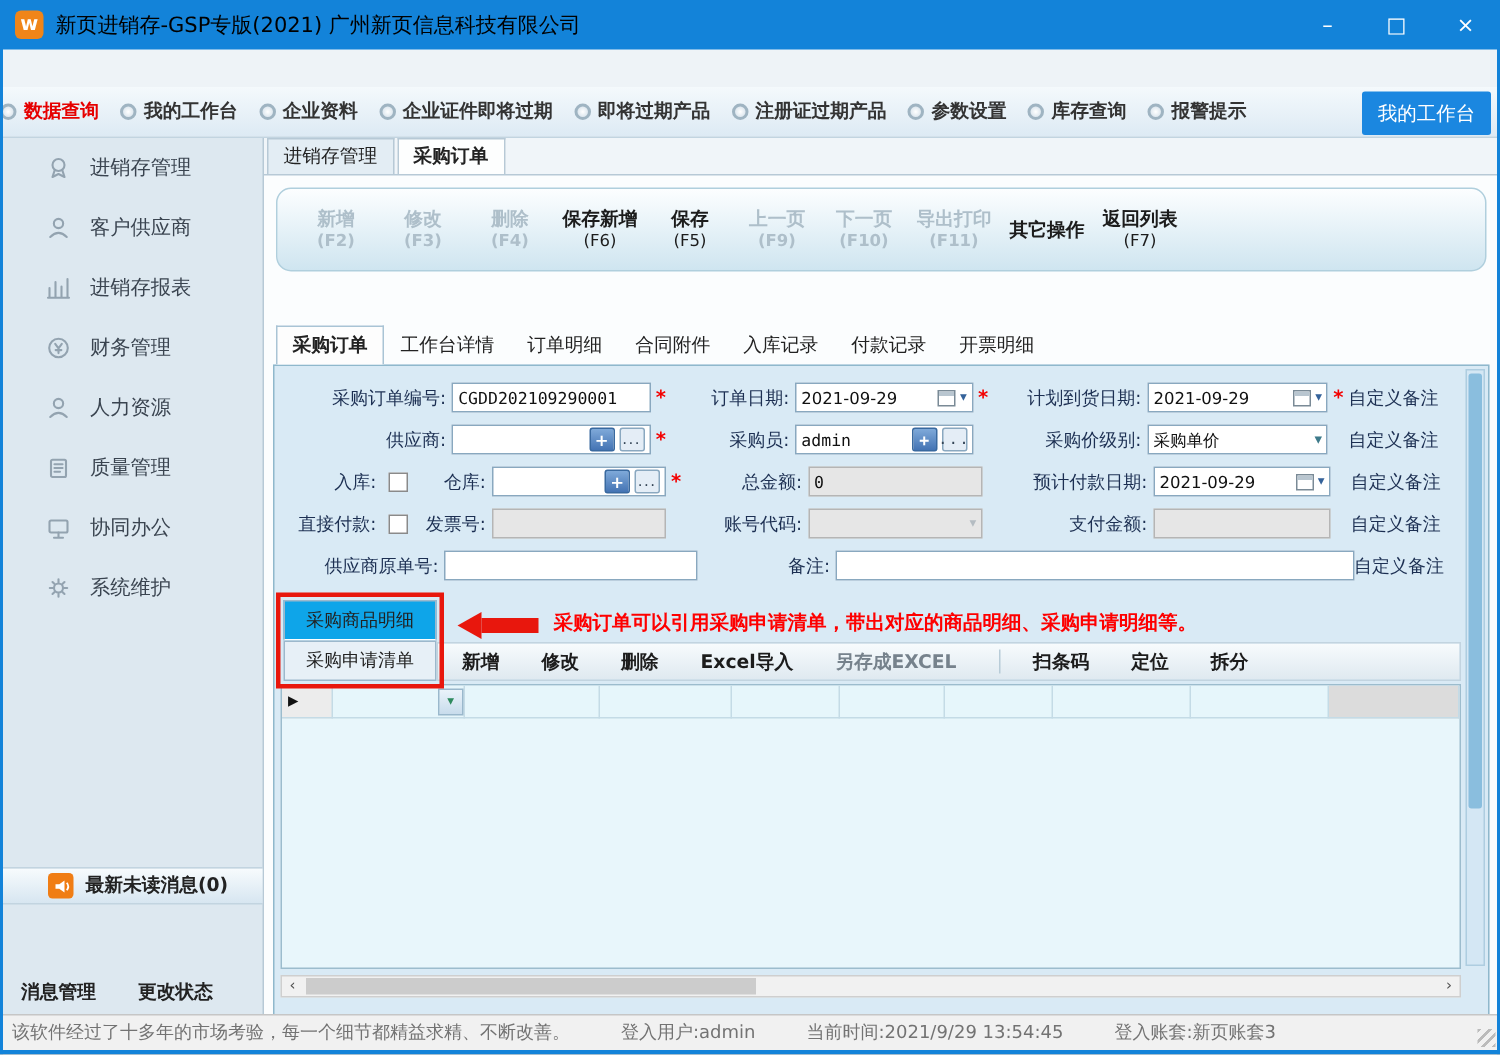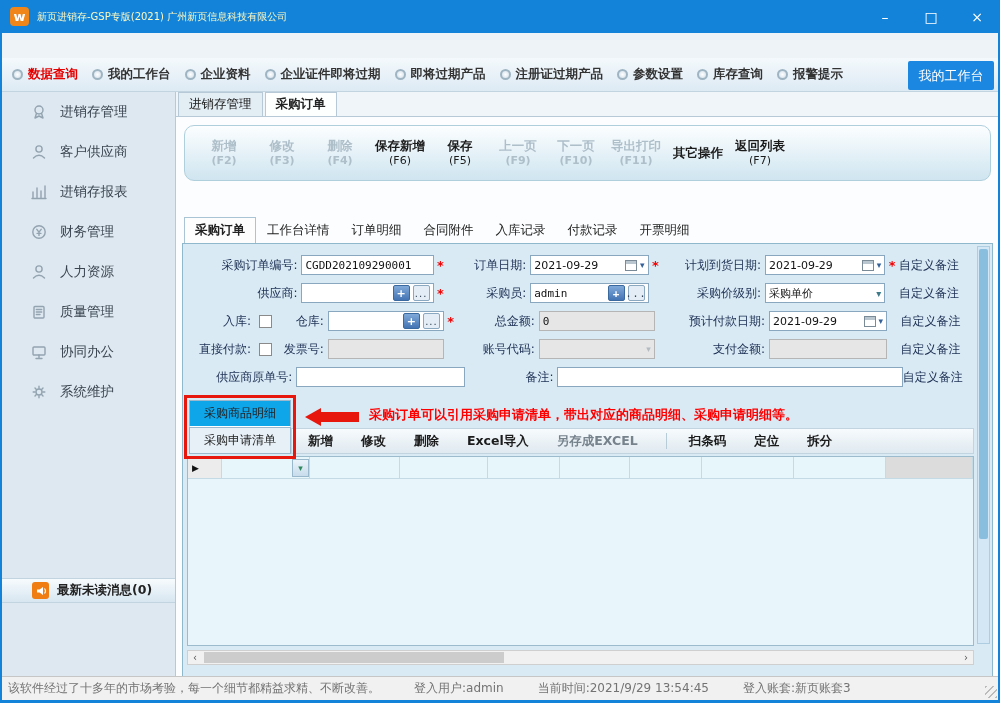--- a/index.html
+++ b/index.html
@@ -7,34 +7,34 @@
   .window{position:relative;width:1000px;height:703px;background:#eef3f7;
     font-family:"DejaVu Sans","Liberation Sans",sans-serif;overflow:hidden;}
   .edge{position:absolute;top:0;bottom:0;width:2px;background:#1383d9;z-index:50;}
   .edge.l{left:0}.edge.r{right:0}
 
   
   .titlebar{position:absolute;left:0;top:0;right:0;height:33px;background:#1383d9;
     display:flex;align-items:center;padding-left:10px;}
   .logo{width:19px;height:19px;background:#f08519;border-radius:4px;color:#fff;
     font-weight:bold;font-size:13px;display:flex;align-items:center;justify-content:center;margin-right:8px;}
-  .title{color:#fef9c3;font-size:10px;}
+  .title{color:#000000;font-size:14px;}
   .wctrl{position:absolute;right:0;top:0;height:33px;display:flex;}
   .wctrl span{width:46px;height:33px;color:#fff;font-size:14px;display:flex;align-items:center;justify-content:center;cursor:default;}
 
   
   .menubar{position:absolute;left:0;top:33px;right:0;height:25px;background:#f6f9fb;
     border-bottom:1px solid #d5dfe6;display:flex;align-items:center;padding-left:6px;}
   .menubar .mi{padding:0 14px;font-size:12.5px;color:#222;}
   .menubar .mi.red{color:#e60000;}
 
   
   .toolbar{position:absolute;left:0;top:58px;right:0;height:34px;
     background:linear-gradient(#f4f9fc,#ddeaf4);border-bottom:1px solid #c2d4e0;
-    display:flex;align-items:center;padding-left:12px;}
+    display:flex;align-items:center;padding-left:0;}
   .tbtn{display:flex;align-items:center;margin-right:14px;font-size:12.5px;color:#333;font-weight:bold;}
   .tbtn .circ{width:11px;height:11px;border-radius:50%;border:2px solid #9fb4c2;
     background:radial-gradient(#ffffff,#cfdde8);margin-right:5px;}
   .tbtn.red span.t{color:#e60000;}
   .workbench{position:absolute;right:6px;top:3px;width:86px;height:29px;background:#1b87e0;
     color:#fff;font-size:13px;display:flex;align-items:center;justify-content:center;border-radius:2px;}
 
   
   .sidebar{position:absolute;left:0;top:92px;width:176px;height:584px;background:#dde8f0;
     border-right:1px solid #b7c9d6;}
@@ -273,20 +273,24 @@
     </div>
     <div class="sb-msg">
       <span class="spk">
         <svg width="12" height="12">
             <path d="M2 4.5 H4.5 L8 2 V10 L4.5 7.5 H2 Z" fill="#ffffff"></path>
             <path d="M9.5 3.5 Q11.5 6 9.5 8.5" stroke="#ffffff" fill="none" stroke-width="1.2"></path>
           </svg>
       </span>
       <span>最新未读消息(0)</span>
     </div>
+    <div class="sb-foot">
+      <span>消息管理</span>
+      <span>更改状态</span>
+    </div>
   </div>
 
   <div class="main">
     <div class="mtabs">
       <div class="mtab">进销存管理</div>
       <div class="mtab active">采购订单</div>
     </div>
     <div class="mbody">
 
       <div class="actionbar">

